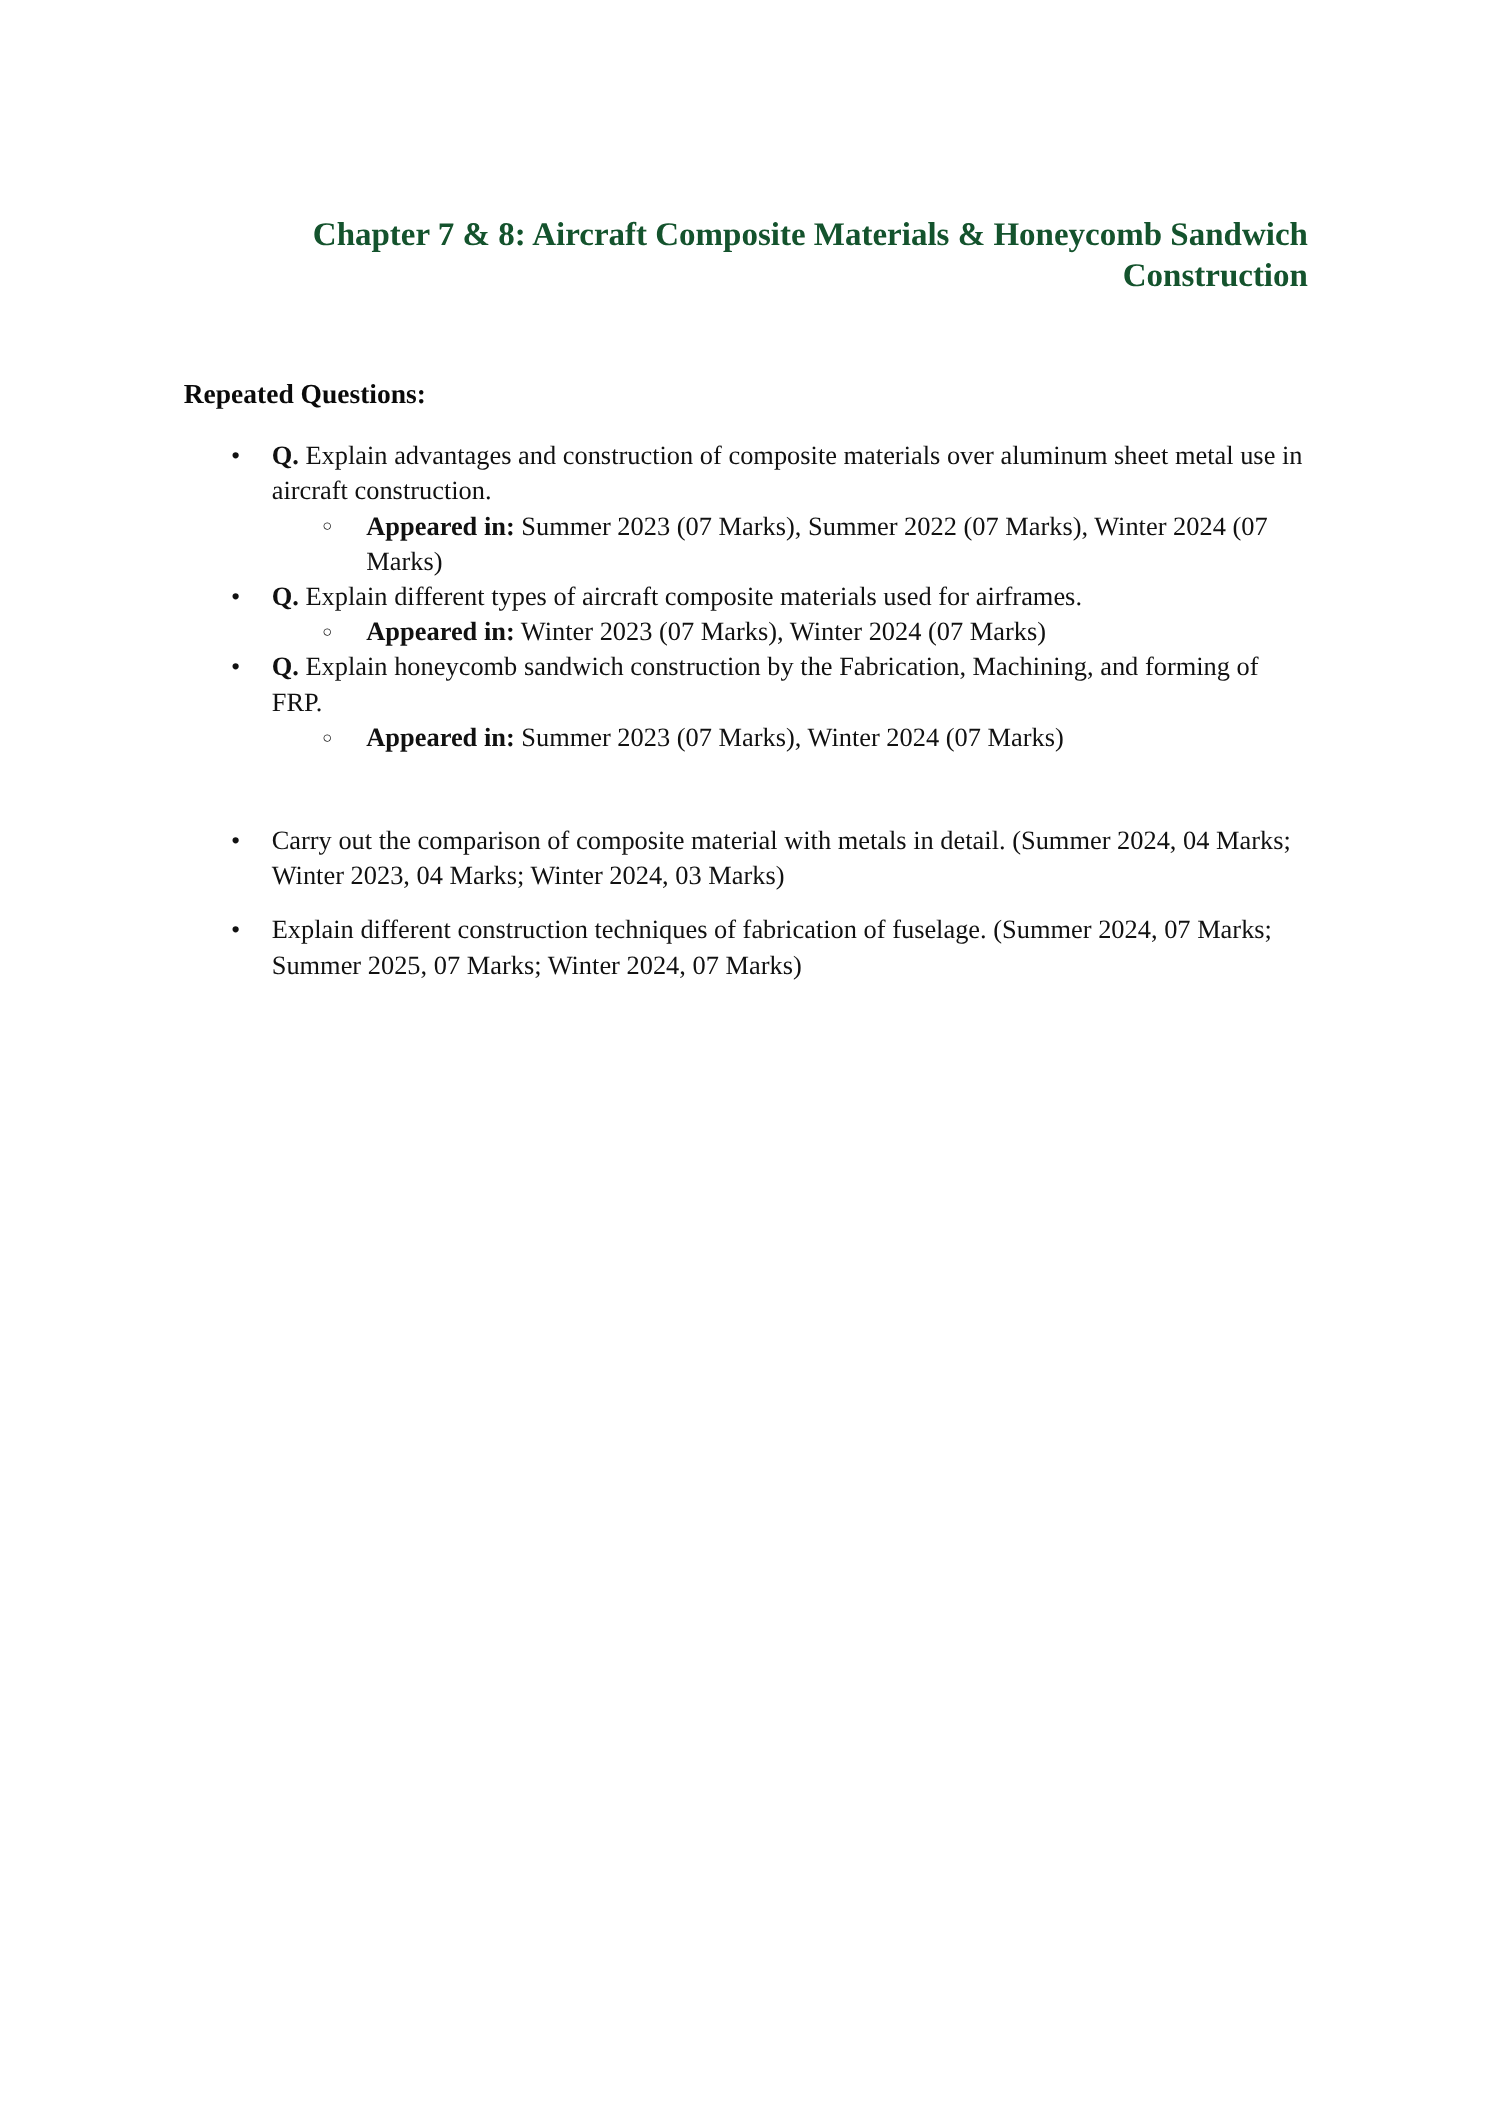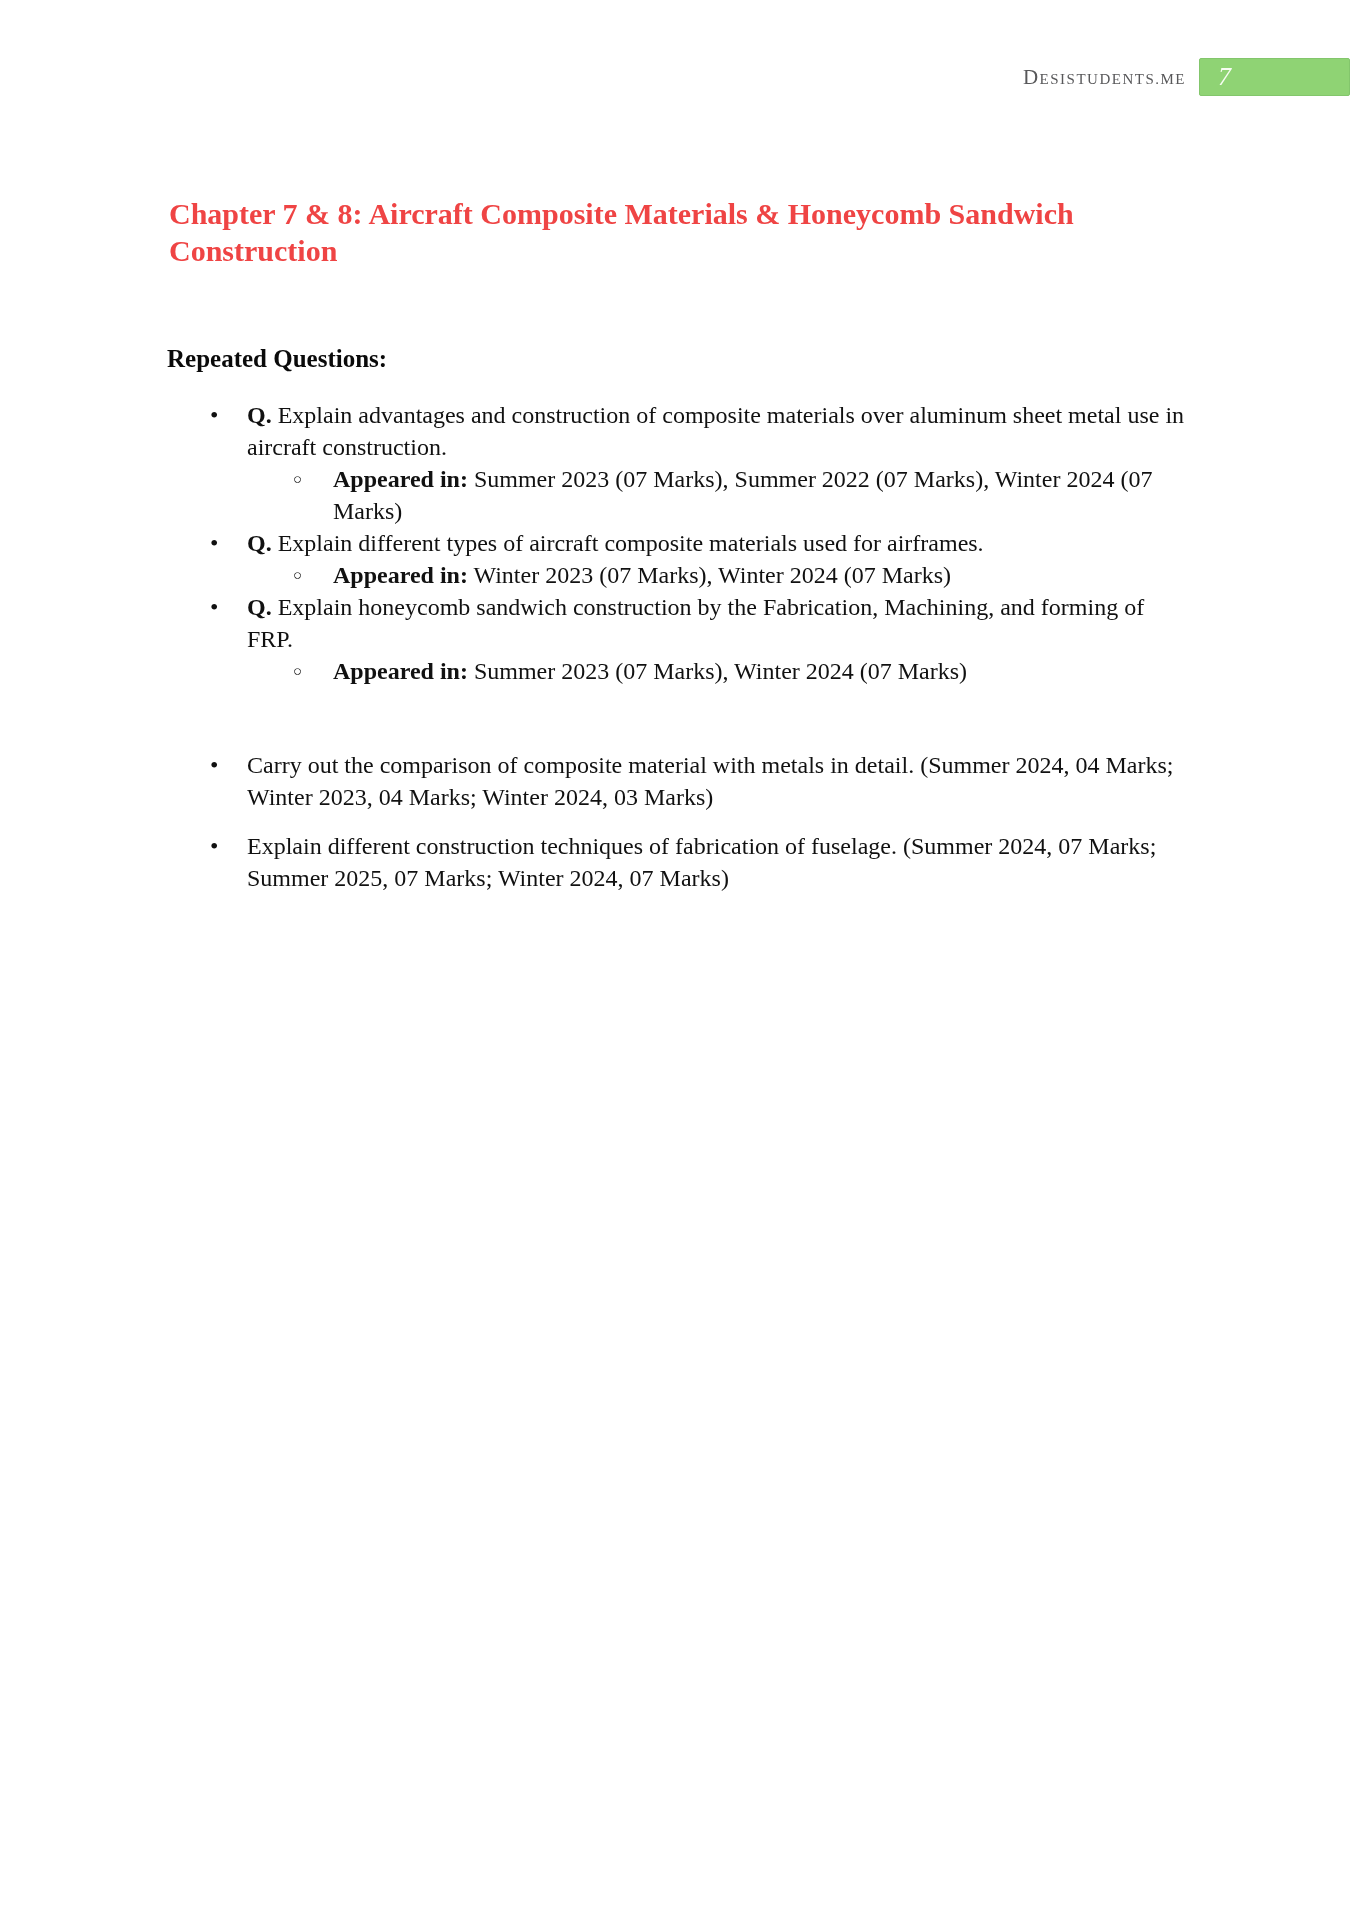--- a/index.html
+++ b/index.html
@@ -44,25 +44,25 @@
     font-style: italic;
     font-size: 26px;
     color: #f7fdf3;
     line-height: 1;
   }
 
   
   .title {
     margin: 195px auto 0 auto;
     width: 1020px;
-    text-align: left;
+    text-align: right;
     font-size: 30px;
     font-weight: bold;
     line-height: 37px;
-    color: #ef4444;
+    color: #14532d;
   }
 
   
   .section-heading {
     margin-left: 167px;
     font-size: 25px;
     font-weight: bold;
     line-height: 33px;
     color: #0a0a0a;
   }
@@ -79,26 +79,20 @@
   .li.l2 .marker { width: 40px; flex: none; font-size: 15px; line-height: 32px; }
   .li-text { flex: 1; }
   .li-text b { font-weight: bold; }
   .list.spaced .li { margin-bottom: 17px; }
 </style>
 </head>
 <body>
 
 <div class="page">
 
-  <div class="header">
-    <span class="site-name">DESISTUDENTS.ME</span>
-    <span class="page-badge">
-        <span class="page-num">7</span>
-      </span>
-  </div>
 
   <h1 class="title">Chapter 7 &amp; 8: Aircraft Composite Materials &amp; Honeycomb Sandwich Construction</h1>
 
   <h2 class="section-heading first">Repeated Questions:</h2>
 
   <div class="list">
 
     <div class="li l1">
       <span class="marker">•</span>
       <p class="li-text"><b>Q.</b> <span>Explain advantages and construction of composite materials over aluminum sheet metal use in aircraft construction.</span></p>

